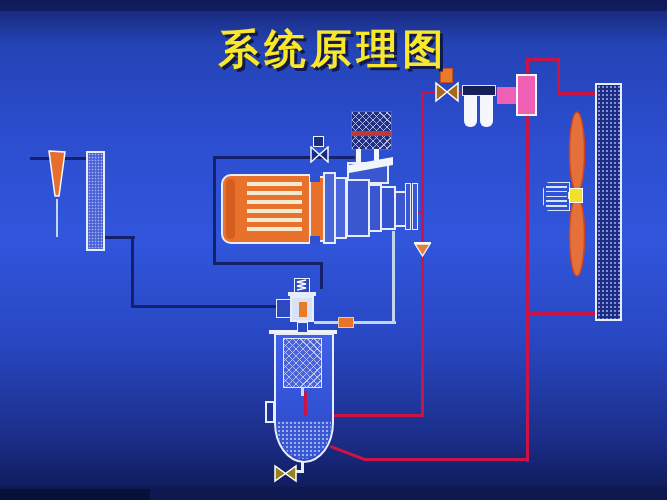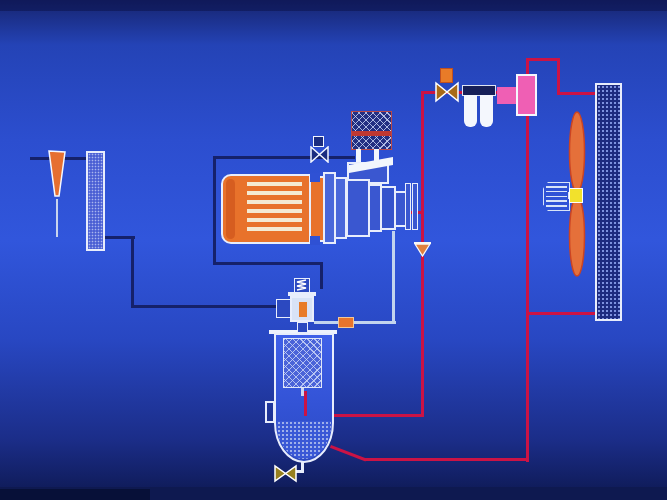--- a/index.html
+++ b/index.html
@@ -164,14 +164,15 @@
 
   <div class="abs" style="left:338px;top:317px;width:16px;height:11px;background:#e8742c;border:1px solid #f2c898;box-sizing:border-box;"></div>
 
   <div class="abs" style="left:301px;top:461px;width:3px;height:12px;background:#e8edfc;"></div>
   <div class="abs" style="left:294px;top:470px;width:9px;height:3px;background:#e8edfc;"></div>
   <svg class="abs" style="left:274px;top:464px;" width="23" height="19" viewBox="0 0 23 19">
     <polygon points="1,2 1,17 11.5,9.5" fill="var(--drain-olive,#97801e)" stroke="#ffffff" stroke-width="1.5"></polygon>
     <polygon points="22,2 22,17 11.5,9.5" fill="var(--drain-olive,#97801e)" stroke="#ffffff" stroke-width="1.5"></polygon>
   </svg>
 
+  <div id="title">系统原理图</div>
 
 </div>
 
 </body></html>

